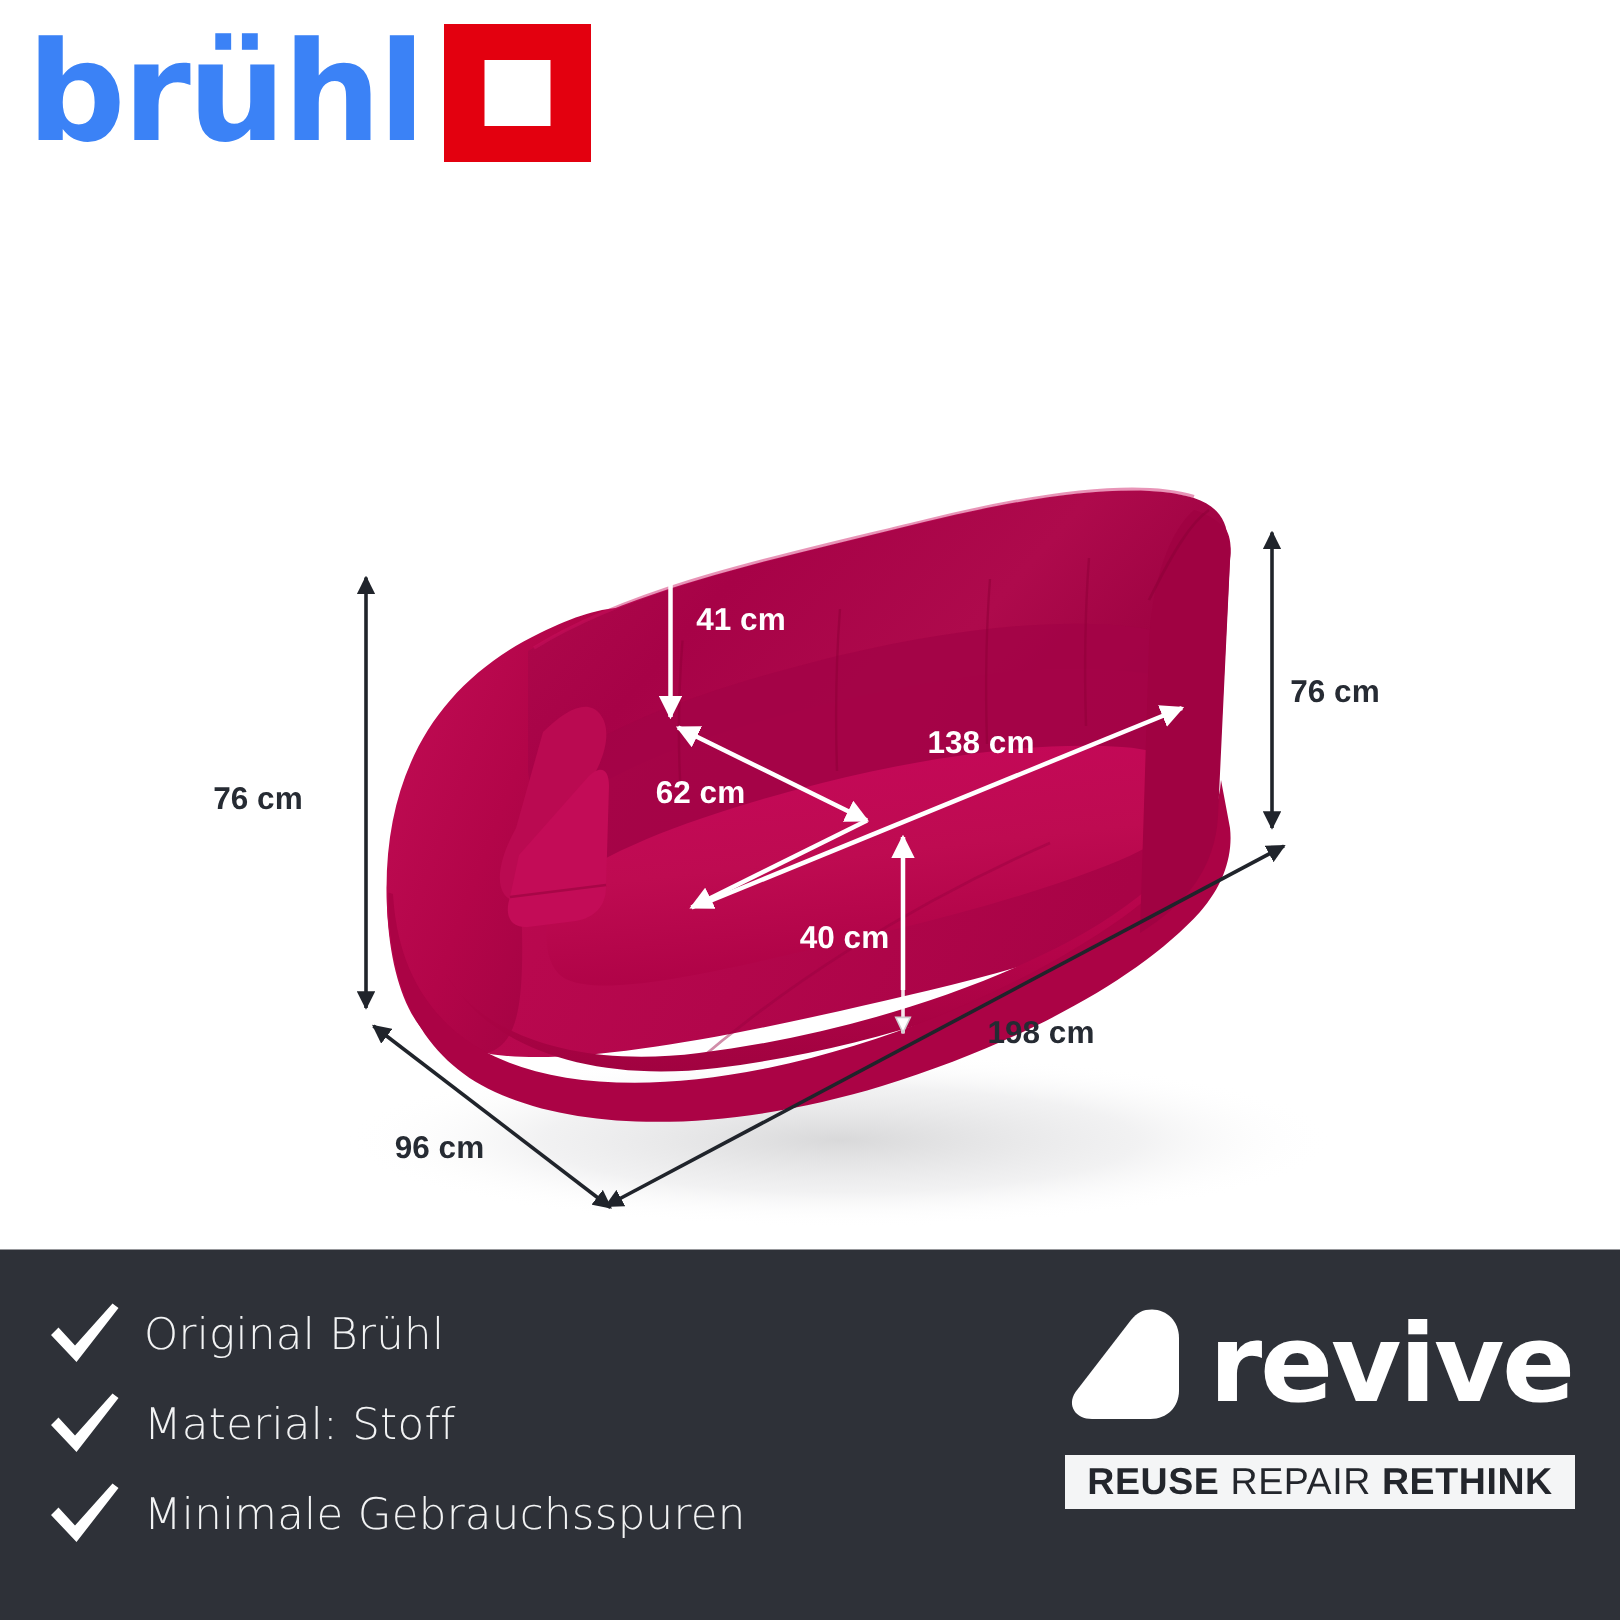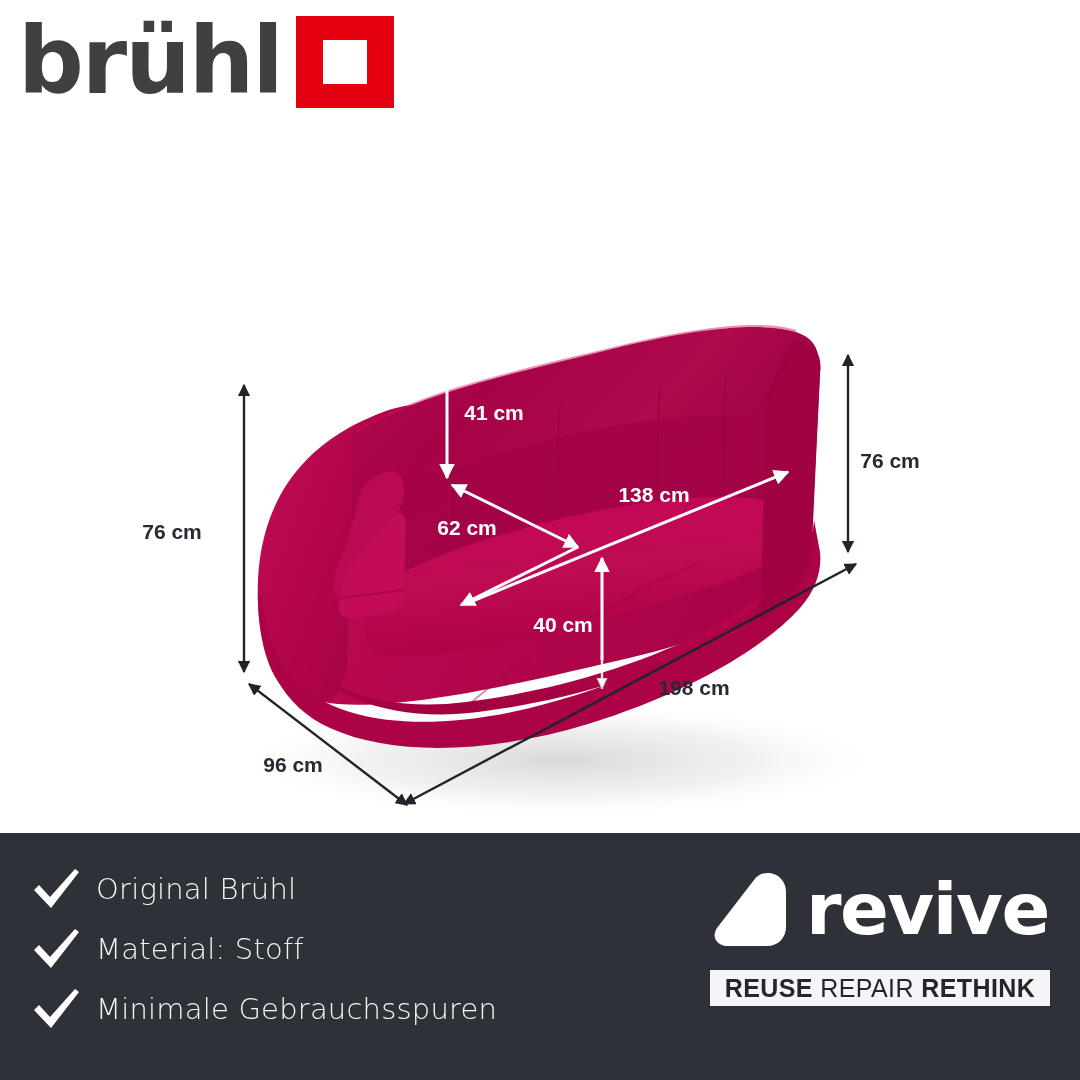--- a/index.html
+++ b/index.html
@@ -3,21 +3,21 @@
 <meta charset="utf-8">
 <style>
   html,body{margin:0;padding:0;background:#fff;}
   body{width:1080px;height:1080px;overflow:hidden;
        font-family:"Liberation Sans","DejaVu Sans",sans-serif;}
   #page{position:relative;width:1080px;height:1080px;background:#ffffff;}
 
   
   #brand{position:absolute;left:18px;top:14px;display:flex;align-items:center;height:96px;}
   #brand-word{font-family:"DejaVu Sans","Liberation Sans",sans-serif;
-              font-weight:700;font-size:92px;line-height:92px;color:#404040;
+              font-weight:700;font-size:92px;line-height:92px;color:#3b82f6;
               letter-spacing:-2px;}
   #brand-square{width:98px;height:92px;margin-left:14px;background:#E3000F;
                 display:flex;align-items:center;justify-content:center;}
   #brand-square-inner{width:44px;height:44px;background:#ffffff;}
 
   
   #stage{position:absolute;left:0;top:100px;width:1080px;height:733px;}
   #stage svg{position:absolute;left:0;top:0;}
 
   .dimtext{font-family:"Liberation Sans","DejaVu Sans",sans-serif;

